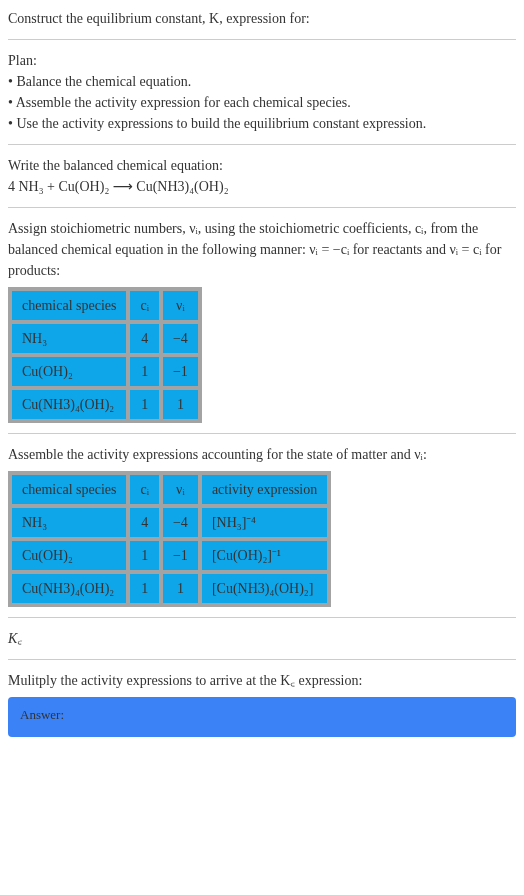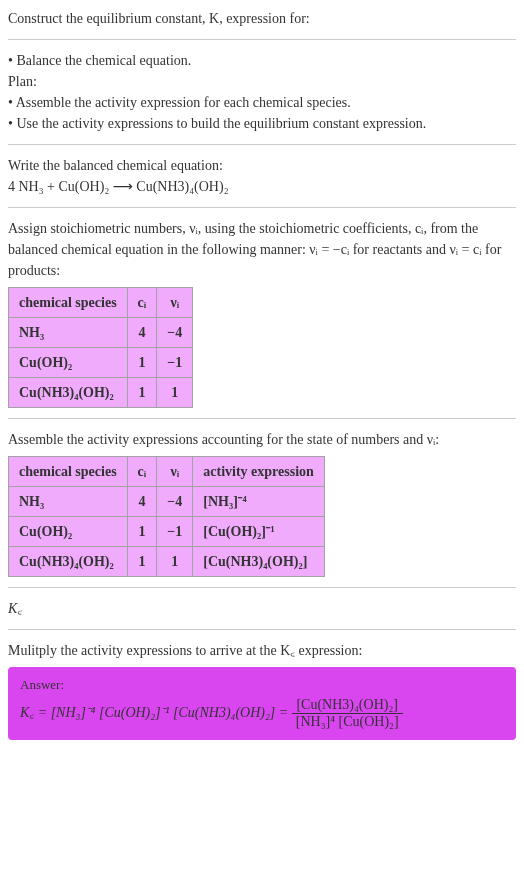--- a/index.html
+++ b/index.html
@@ -19,29 +19,29 @@
 .section {
   margin-bottom: 4px;
   line-height: 1.5;
 }
 .italic { font-style: italic; }
 table {
   border-collapse: collapse;
   margin: 6px 0;
 }
 td, th {
-  border: 1px solid #a3a3a3;
+  border: 4px solid #a3a3a3;
   padding: 4px 10px;
   text-align: left;
-  font-weight: bold;
-  background: #f0abfc;
+  font-weight: normal;
+  background: #0ea5e9;
 }
 td.num, th.num { text-align: center; }
 .answer-box {
-  background: #d946ef;
+  background: #3b82f6;
   border-radius: 4px;
   padding: 10px 12px;
   margin-top: 6px;
 }
 .answer-label {
   font-size: 13px;
   margin-bottom: 4px;
 }
 .frac {
   display: inline-block;
@@ -63,22 +63,22 @@
 </style>
 </head>
 <body>
 
 <div class="section">
   <div>Construct the equilibrium constant, K, expression for:</div>
 </div>
 <hr>
 
 <div class="section">
+  <div>Plan:</div>
   <div>• Balance the chemical equation.</div>
-  <div>Plan:</div>
   <div>• Assemble the activity expression for each chemical species.</div>
   <div>• Use the activity expressions to build the equilibrium constant expression.</div>
 </div>
 <hr>
 
 <div class="section">
   <div>Write the balanced chemical equation:</div>
   <div>4 NH₃ + Cu(OH)₂ ⟶ Cu(NH3)₄(OH)₂</div>
 </div>
 <hr>
@@ -106,21 +106,21 @@
       <td>Cu(NH3)₄(OH)₂</td>
       <td class="num">1</td>
       <td class="num">1</td>
     </tr>
   </tbody>
     </table>
 </div>
 <hr>
 
 <div class="section">
-  <div>Assemble the activity expressions accounting for the state of numbers and νᵢ:</div>
+  <div>Assemble the activity expressions accounting for the state of matter and νᵢ:</div>
   <table>
     <tbody>
         <tr>
       <th>chemical species</th>
       <th class="num">cᵢ</th>
       <th class="num">νᵢ</th>
       <th>activity expression</th>
     </tr>
     <tr>
       <td>NH₃</td>
@@ -149,20 +149,13 @@
   <div class="italic">K꜀</div>
 </div>
 <hr>
 
 <div class="section">
   <div>Mulitply the activity expressions to arrive at the K꜀ expression:</div>
 </div>
 
 <div class="answer-box">
   <div class="answer-label">Answer:</div>
-  <div class="eq">
-    <span class="italic">K꜀ = [NH₃]⁻⁴ [Cu(OH)₂]⁻¹ [Cu(NH3)₄(OH)₂] = </span>
-    <span class="frac">
-      <span class="num">[Cu(NH3)₄(OH)₂]</span>
-      <span class="den">[NH₃]⁴ [Cu(OH)₂]</span>
-    </span>
-  </div>
 </div>
 
 </body></html>

